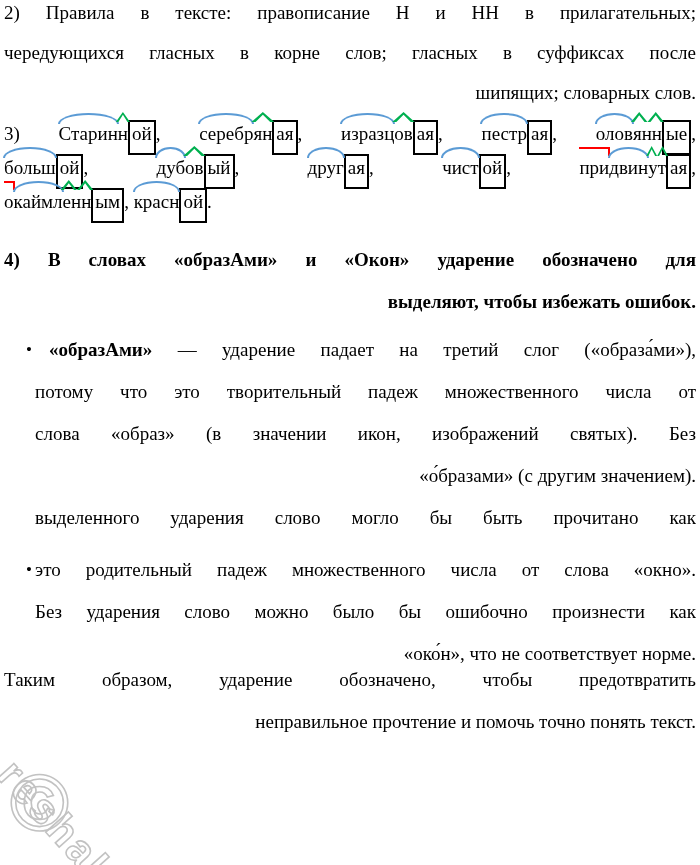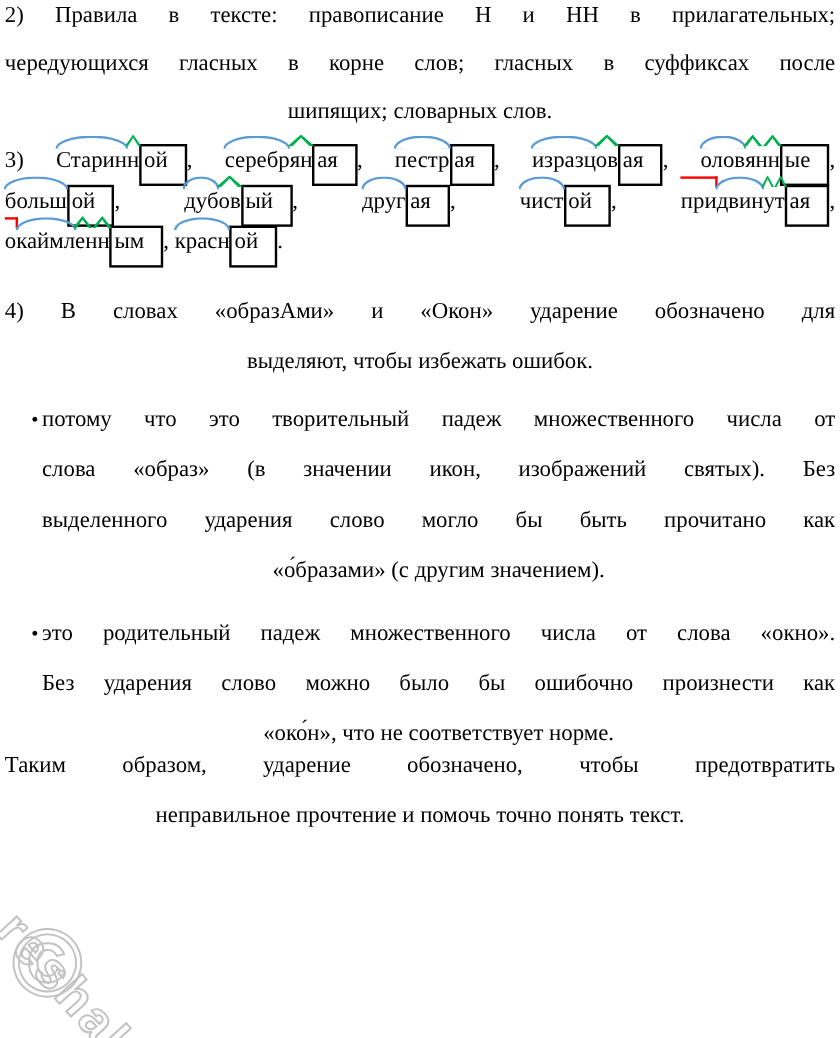--- a/index.html
+++ b/index.html
@@ -6,26 +6,26 @@
   * { margin:0; padding:0; box-sizing:border-box; }
   html,body { background:#ffffff; }
   body {
     width:700px; height:865px; overflow:hidden; position:relative;
     padding:2px 4px; color:#000;
     font-family:"Liberation Serif","DejaVu Serif",serif;
     font-size:19px;
   }
   .block { position:relative; z-index:1; }
   
-  .tline { line-height:42px; text-align:center; }
+  .tline { line-height:42px; text-align:right; }
   .tline.just { text-align:justify; text-align-last:justify; }
   .tline.indent1 { text-indent:14px; }
   .p2 { margin-top:-9px; }
   .p2 .tline { line-height:40px; }
-  .p4 { margin-top:20px; }
+  .p4 { margin-top:20px;font-weight:bold; }
   .closing { margin-top:-16px; }
   
   ul.points { list-style:none; margin-top:6px; }
   ul.points li { position:relative; padding-left:31px; }
   ul.points li + li { margin-top:10px; }
   ul.points li .bullet-dot {
     position:absolute; left:22px; top:0; line-height:42px; font-size:17px;
   }
   
   .item3 { margin-top:4px; }
@@ -48,21 +48,21 @@
     background:var(--suffix-color,#00b050);
     clip-path:polygon(0 100%,25% 0,50% 100%,75% 0,100% 100%,90% 100%,75% 32%,59% 100%,41% 100%,25% 32%,10% 100%);
   }
   .m-prefix::before {
     content:""; position:absolute; left:0; right:-1px; top:-10px; height:7px;
     border-top:2.5px solid var(--prefix-color,#ff0000);
     border-right:2.5px solid var(--prefix-color,#ff0000);
   }
   .m-ending {
     border:2px solid var(--ending-color,#000);
-    padding:1px 14px 9px 2px;
+    padding:1px 2px 9px 2px;
     text-align:center;
   }
   
   .wm { position:absolute; left:0; top:733px; width:220px; height:132px; z-index:0; pointer-events:none; }
   .wm-text {
     position:absolute; left:6px; top:10px; display:inline-block;
     transform:rotate(48deg); transform-origin:0 50%;
     font-family:"Liberation Sans","DejaVu Sans",sans-serif;
     font-size:42px; font-weight:bold; letter-spacing:3px;
     color:rgba(255,255,255,0.05); -webkit-text-stroke:1.6px #c2c2c2;
@@ -86,22 +86,22 @@
     <div class="tline just"><span>2) Правила в тексте: правописание Н и НН в прилагательных;</span></div>
     <div class="tline just"><span>чередующихся гласных в корне слов; гласных в суффиксах после</span></div>
     <div class="tline"><span>шипящих; словарных слов.</span></div>
   </div>
 
 <div class="block item3">
     <div class="wline wjust">
       <span class="lead">3)</span>
       <span class="word"><span class="m-root">Старин</span><span class="m-suffix">н</span><span class="m-ending">ой</span><span class="tail">,</span></span>
       <span class="word"><span class="m-root">серебр</span><span class="m-suffix">ян</span><span class="m-ending">ая</span><span class="tail">,</span></span>
+      <span class="word"><span class="m-root">изразц</span><span class="m-suffix">ов</span><span class="m-ending">ая</span><span class="tail">,</span></span>
       <span class="word"><span class="m-root">пестр</span><span class="m-ending">ая</span><span class="tail">,</span></span>
-      <span class="word"><span class="m-root">изразц</span><span class="m-suffix">ов</span><span class="m-ending">ая</span><span class="tail">,</span></span>
       <span class="word"><span class="m-root">олов</span><span class="m-suffix2">янн</span><span class="m-ending">ые</span><span class="tail">,</span></span>
     </div>
     <div class="wline wjust">
       <span class="word"><span class="m-root">больш</span><span class="m-ending">ой</span><span class="tail">,</span></span>
       <span class="word"><span class="m-root">дуб</span><span class="m-suffix">ов</span><span class="m-ending">ый</span><span class="tail">,</span></span>
       <span class="word"><span class="m-root">друг</span><span class="m-ending">ая</span><span class="tail">,</span></span>
       <span class="word"><span class="m-root">чист</span><span class="m-ending">ой</span><span class="tail">,</span></span>
       <span class="word"><span class="m-prefix">при</span><span class="m-root">двин</span><span class="m-suffix2">ут</span><span class="m-ending">ая</span><span class="tail">,</span></span>
     </div>
     <div class="wline"><span class="word"><span class="m-prefix">о</span><span class="m-root">каймл</span><span class="m-suffix2">енн</span><span class="m-ending">ым</span><span class="tail">,</span></span> <span class="word"><span class="m-root">красн</span><span class="m-ending">ой</span><span class="tail">.</span></span></div>
@@ -109,24 +109,25 @@
 
 <div class="block p4">
     <div class="tline just"><span>4) В словах «образАми» и «Окон» ударение обозначено для</span></div>
     <div class="tline"><span>выделяют, чтобы избежать ошибок.</span></div>
   </div>
 
 <ul class="points block">
   <li>
     <span class="bullet-dot">•</span>
     <div>
+        <div class="tline just indent1"><b>«образАми»</b><span> — ударение падает на третий слог («образа́ми»),</span></div>
         <div class="tline just"><span>потому что это творительный падеж множественного числа от</span></div>
         <div class="tline just"><span>слова «образ» (в значении икон, изображений святых). Без</span></div>
+        <div class="tline"><span>«о́бразами» (с другим значением).</span></div>
         <div class="tline just"><span>выделенного ударения слово могло бы быть прочитано как</span></div>
-        <div class="tline"><span>«о́бразами» (с другим значением).</span></div>
       </div>
   </li>
   <li>
     <span class="bullet-dot">•</span>
     <div>
         <div class="tline just"><span>это родительный падеж множественного числа от слова «окно».</span></div>
         <div class="tline just"><span>Без ударения слово можно было бы ошибочно произнести как</span></div>
         <div class="tline"><span>«око́н», что не соответствует норме.</span></div>
       </div>
   </li>

